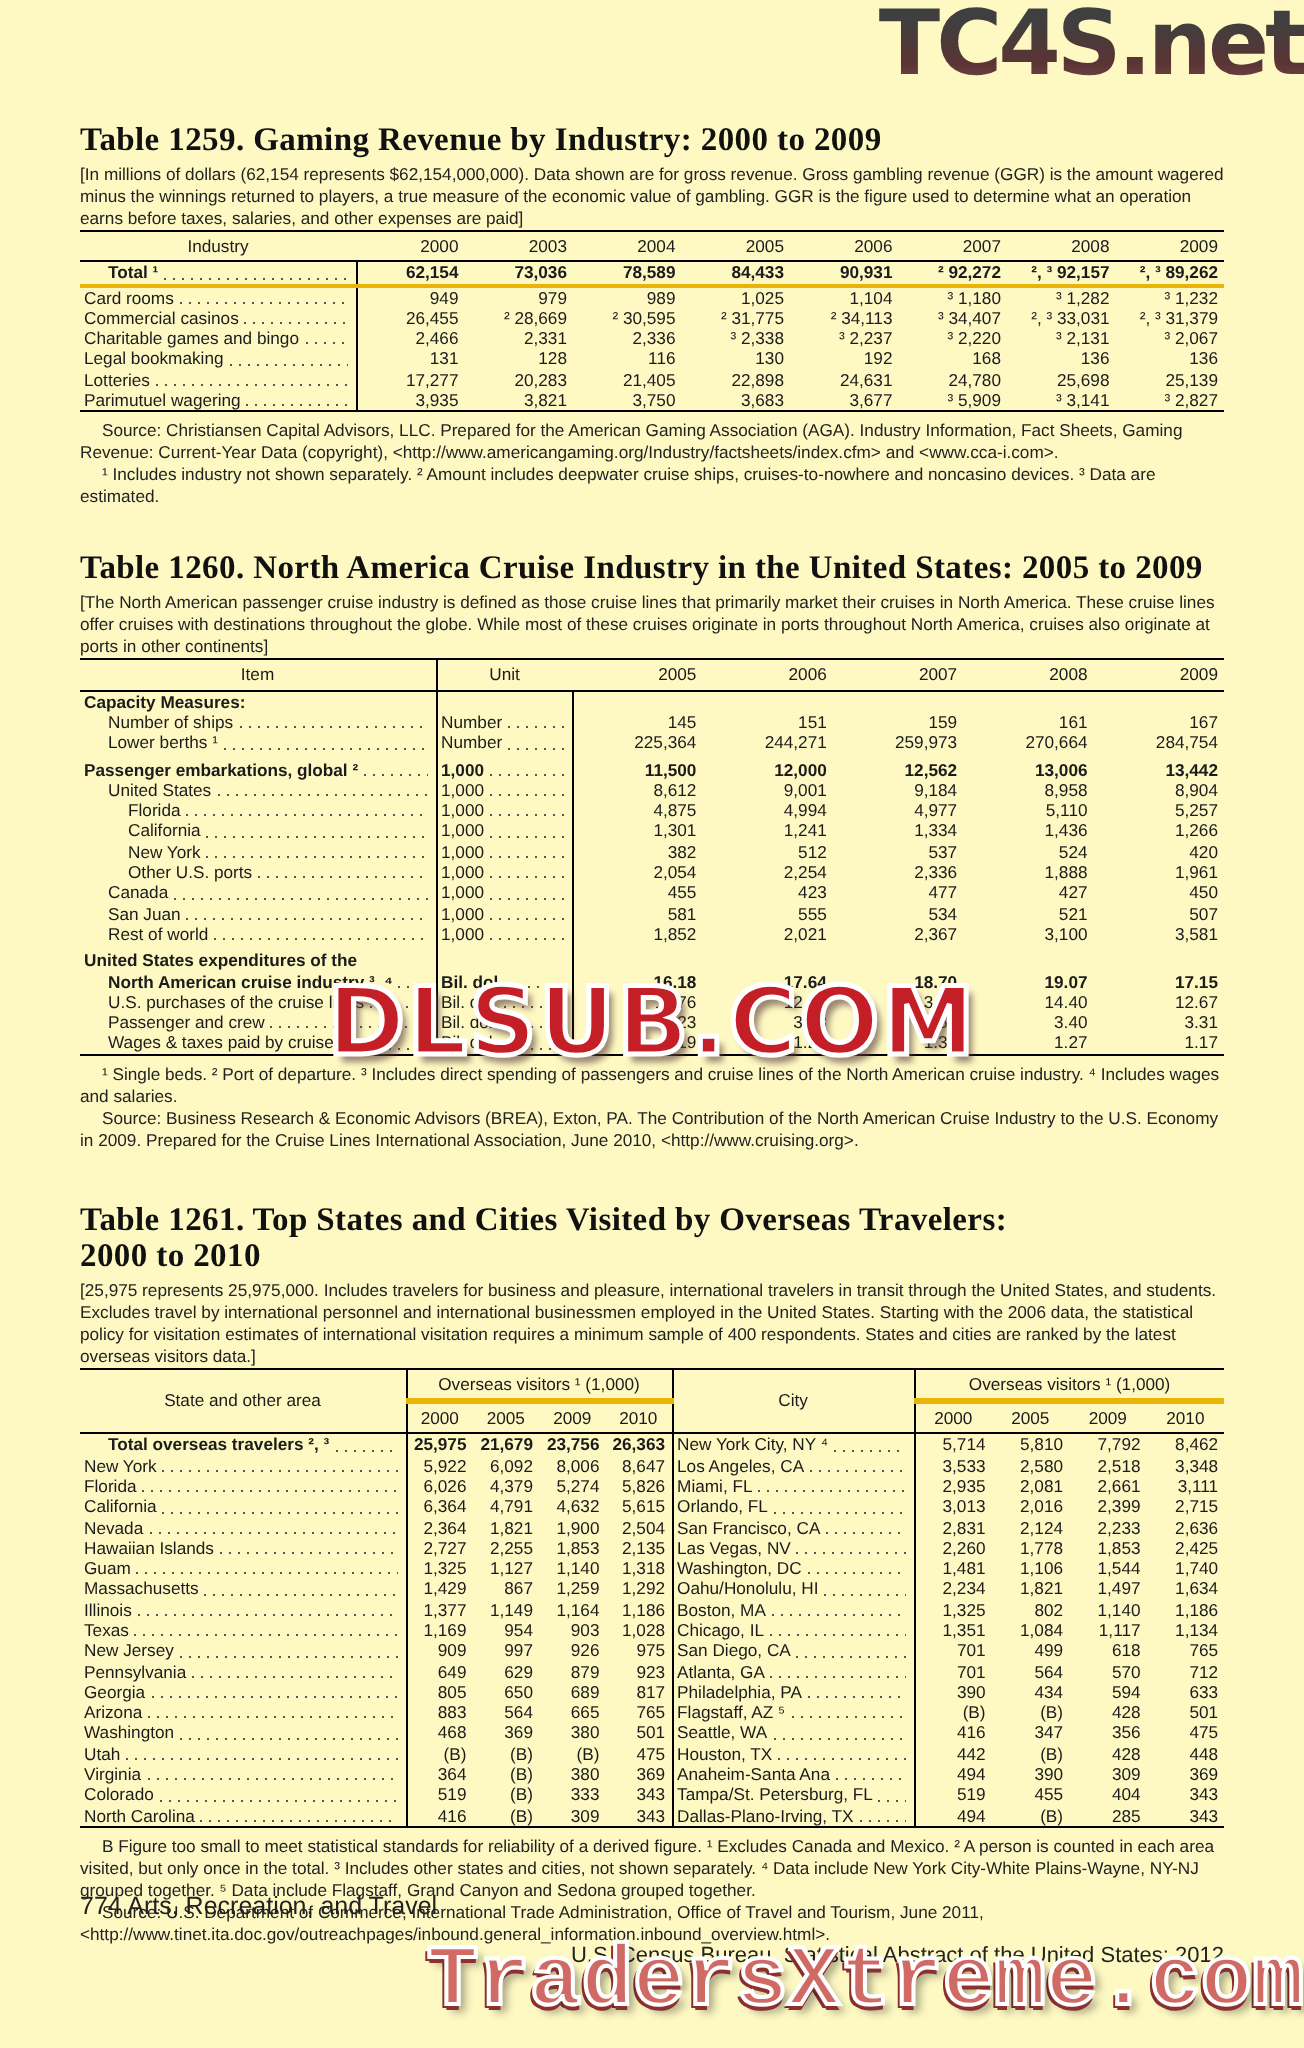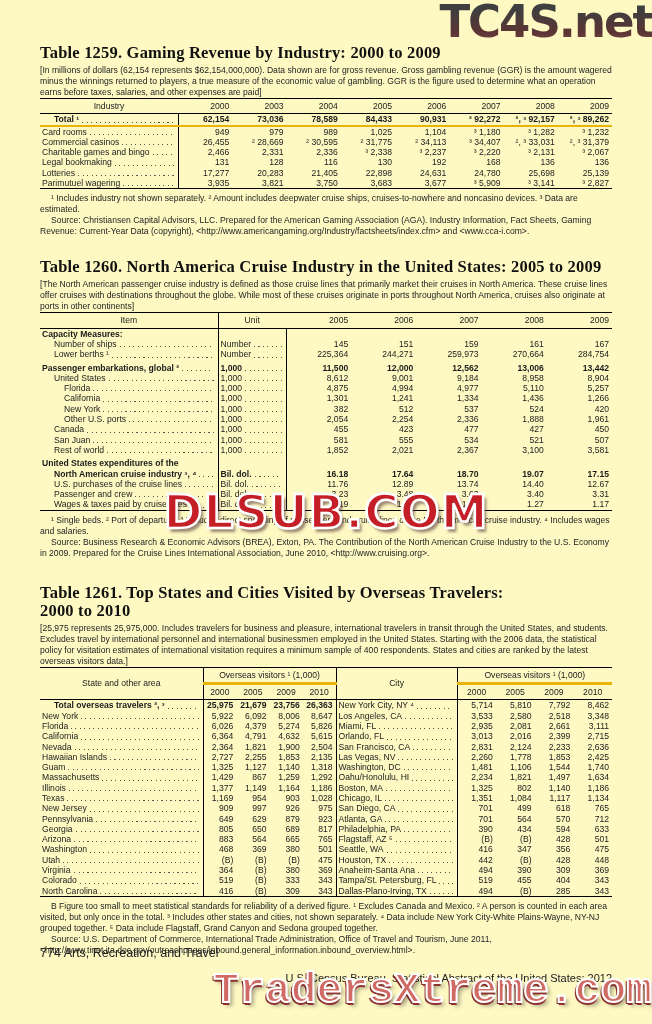--- a/index.html
+++ b/index.html
@@ -1,18 +1,18 @@
 <!DOCTYPE html>
 <html><head>
 <meta charset="utf-8">
 <style>
   html,body{margin:0;padding:0;background:#e8e8e8;}
   .page{position:relative;width:652px;height:1024px;background:#fef9c3;overflow:hidden;
         font-family:"Liberation Sans", sans-serif;color:#1b1b1b;}
-  .content{position:absolute;left:40px;top:0;width:572px;}
+  .content{position:absolute;left:40px;top:17px;width:572px;}
 
   .tbl-title{font-family:"Liberation Serif", serif;font-weight:bold;font-size:16.5px;
              line-height:18px;letter-spacing:.2px;color:#111;}
   .headnote{font-size:8.6px;line-height:11px;margin-top:3px;color:#222;}
   .notes{font-size:8.6px;line-height:11px;margin-top:4px;color:#222;}
   .notes p{margin:0;text-indent:11px;}
 
   table{border-collapse:collapse;table-layout:fixed;width:572px;margin-top:0;}
   thead{border-top:1.5px solid #000;border-bottom:1px solid #000;}
   .t1261 thead{border-bottom:1.6px solid #000;}
@@ -199,22 +199,22 @@
               <td class="num">3,750</td>
               <td class="num">3,683</td>
               <td class="num">3,677</td>
               <td class="num">³ 5,909</td>
               <td class="num">³ 3,141</td>
               <td class="num">³ 2,827</td>
             </tr>
           </tbody>
       </table>
       <div class="notes">
+        <p>Source: Christiansen Capital Advisors, LLC. Prepared for the American Gaming Association (AGA). Industry Information, Fact Sheets, Gaming Revenue: Current-Year Data (copyright), &lt;http://www.americangaming.org/Industry/factsheets/index.cfm&gt; and &lt;www.cca-i.com&gt;.</p>
         <p>¹ Includes industry not shown separately. ² Amount includes deepwater cruise ships, cruises-to-nowhere and noncasino devices. ³ Data are estimated.</p>
-        <p>Source: Christiansen Capital Advisors, LLC. Prepared for the American Gaming Association (AGA). Industry Information, Fact Sheets, Gaming Revenue: Current-Year Data (copyright), &lt;http://www.americangaming.org/Industry/factsheets/index.cfm&gt; and &lt;www.cca-i.com&gt;.</p>
       </div>
     </div>
 
     <div class="sec1260">
       <div class="tbl-title">Table 1260. North America Cruise Industry in the United States: 2005 to 2009</div>
       <div class="headnote">[The North American passenger cruise industry is defined as those cruise lines that primarily market their cruises in North America. These cruise lines offer cruises with destinations throughout the globe. While most of these cruises originate in ports throughout North America, cruises also originate at ports in other continents]</div>
       <table class="t1260">
         <colgroup>
           <col style="width:178px">
           <col style="width:68px">

